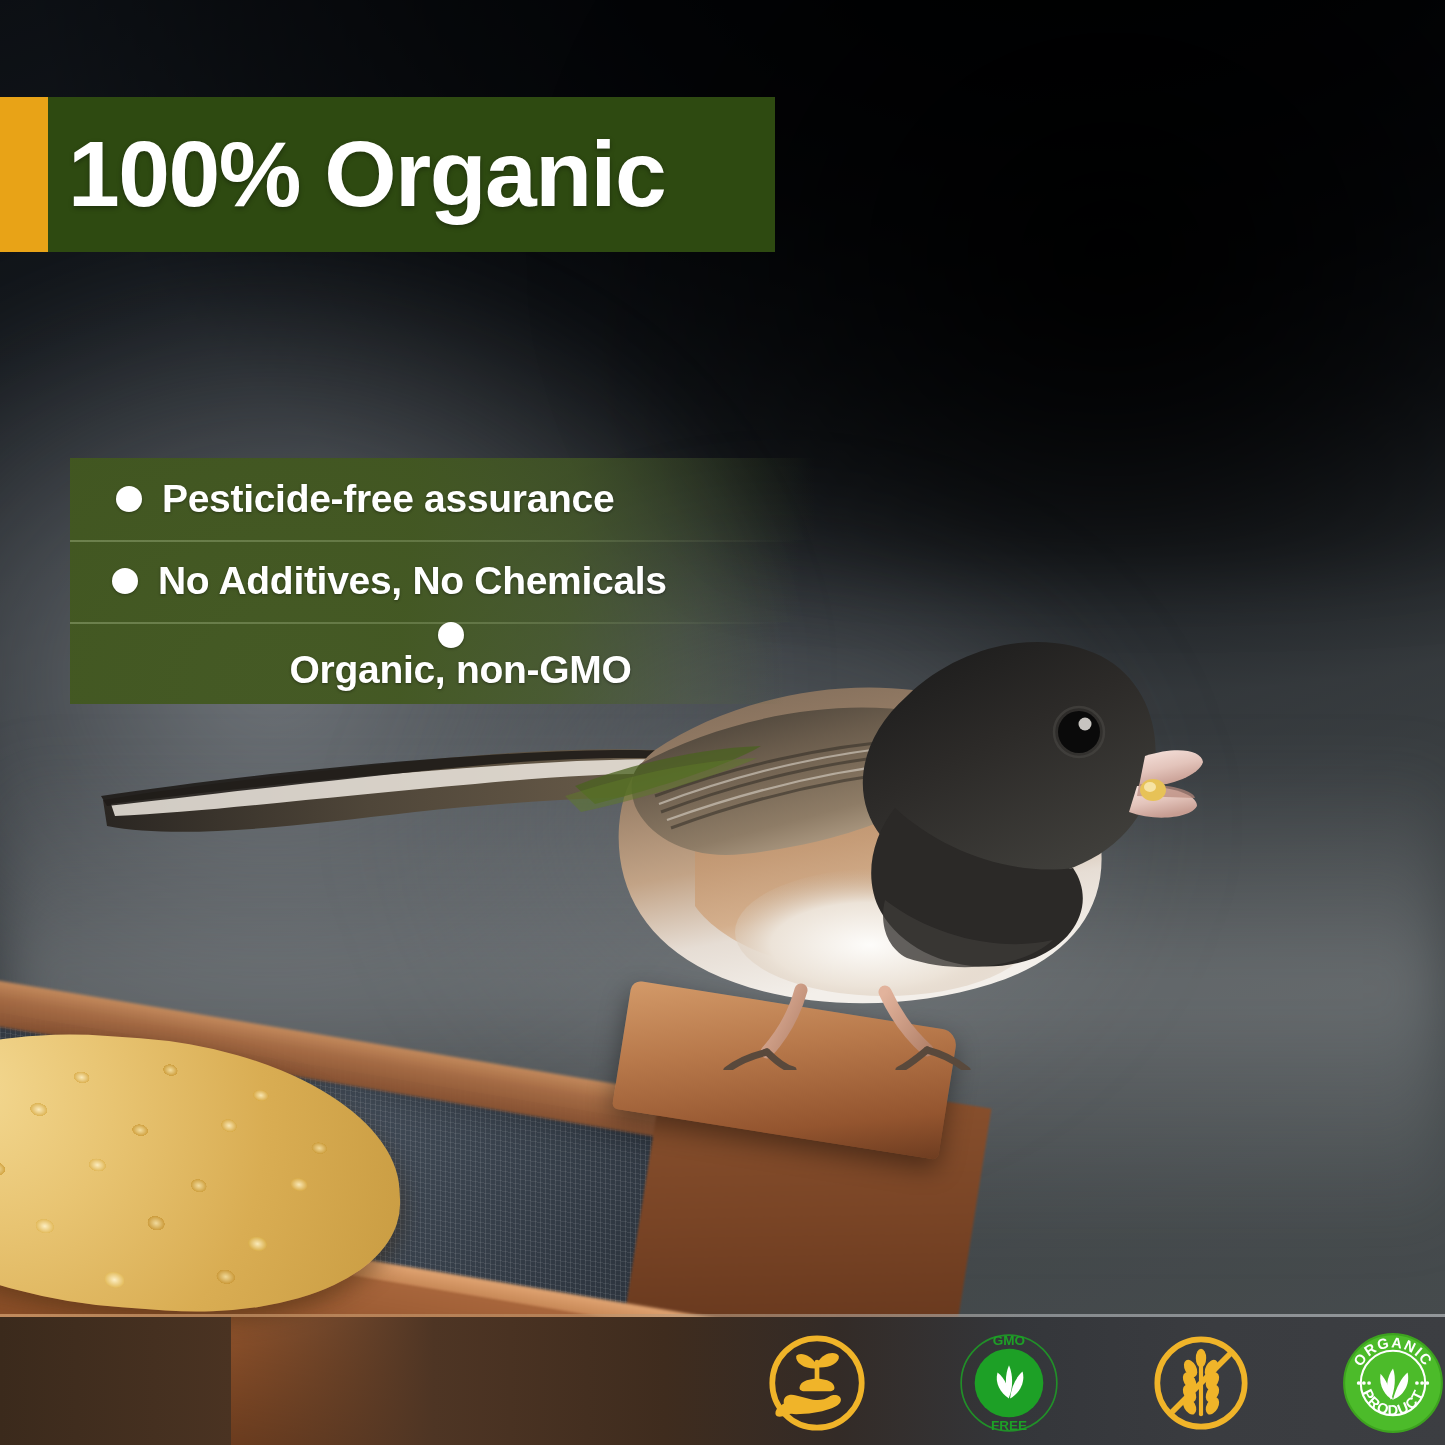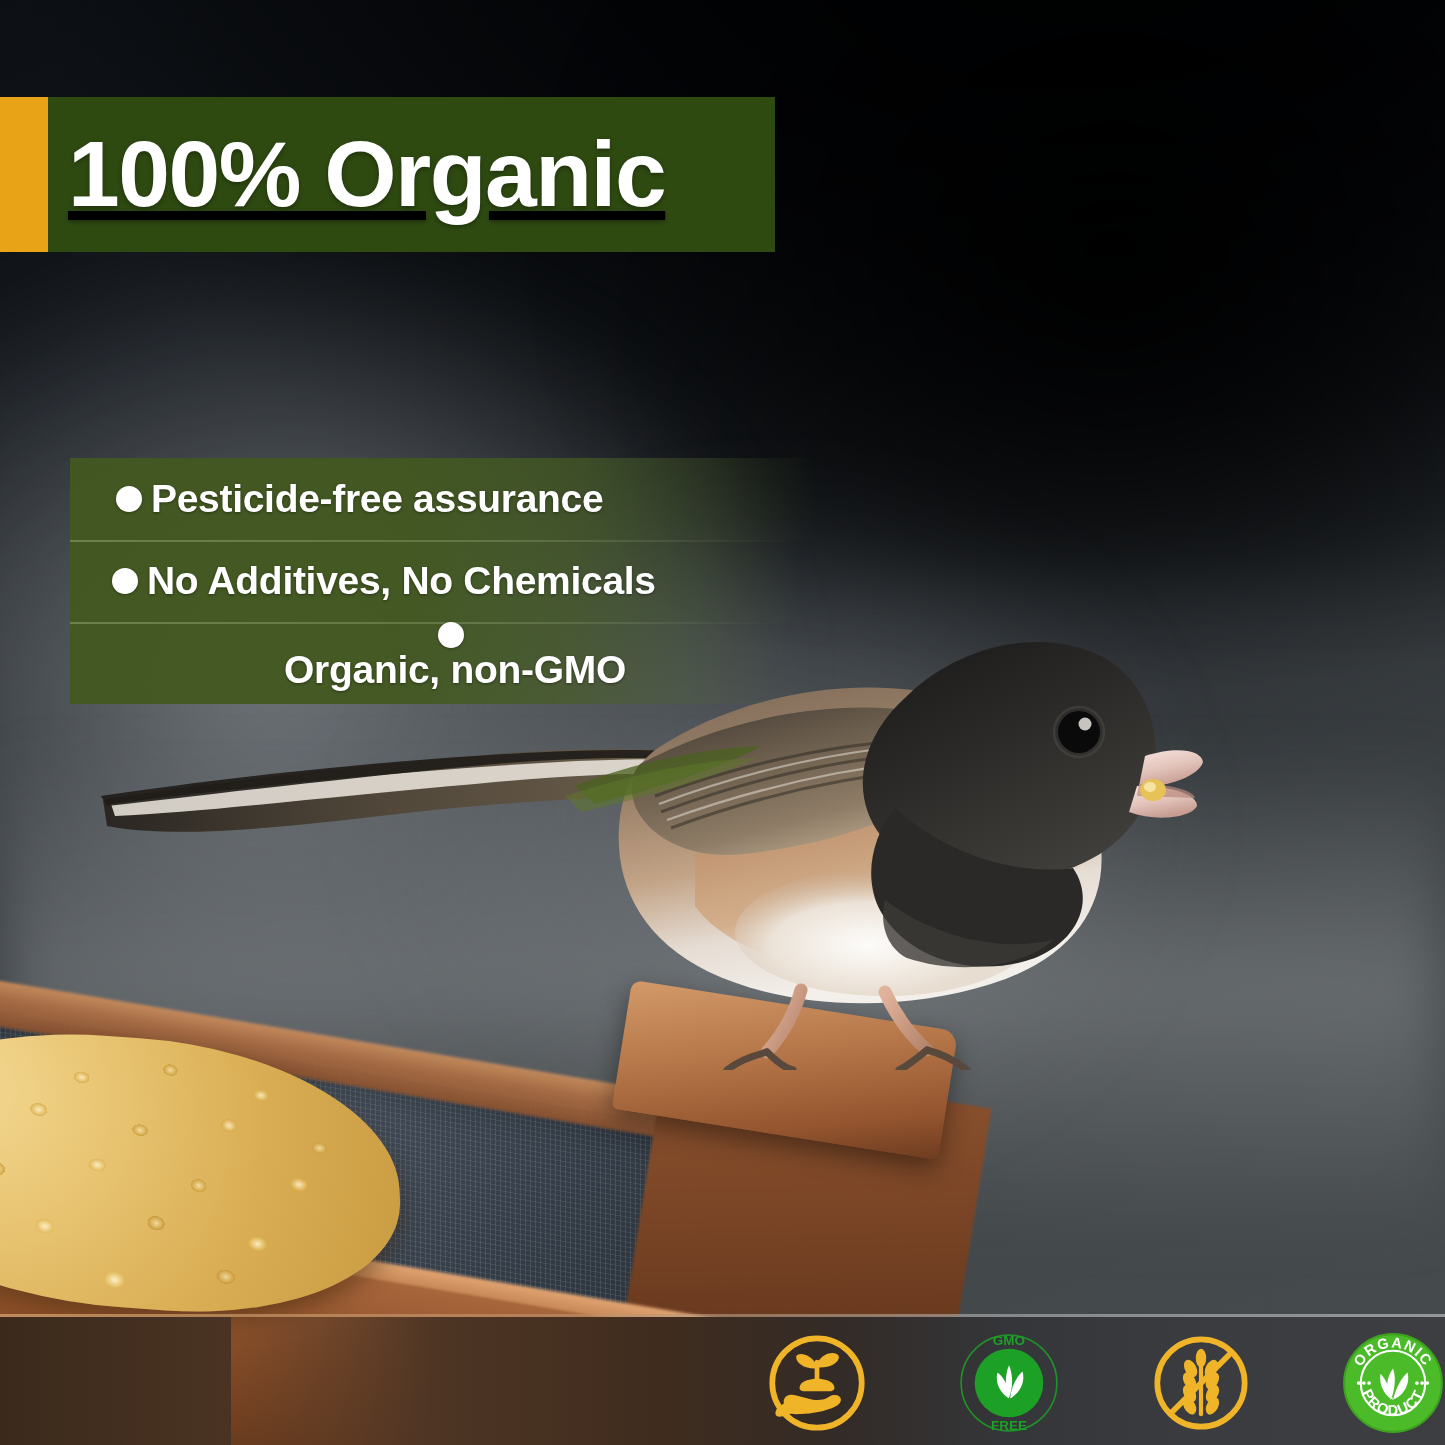--- a/index.html
+++ b/index.html
@@ -157,21 +157,21 @@
   .bottom-band-hairline {
     position:absolute; left:0; bottom:128px; width:100%; height:3px;
     background: linear-gradient(90deg, rgba(212,160,112,.75) 0%, rgba(190,150,110,.55) 40%, rgba(170,174,178,.65) 72%, rgba(180,184,188,.7) 100%);
     filter: blur(.6px);
   }
 
   
   .header-banner {
     position:absolute; left:0; top:97px;
     width:775px; height:155px;
-    display:flex; align-items:stretch;text-decoration:underline;
+    display:flex; align-items:stretch;
   }
   .header-accent {
     width:48px; height:100%;
     background: #E8A317;
     flex: 0 0 48px;
   }
   .header-body {
     flex:1; height:100%;
     background: #2E4A11;
     display:flex; align-items:center;
@@ -224,21 +224,21 @@
     width:26px; height:26px; border-radius:50%;
     background:#ffffff; flex:0 0 26px;
     box-shadow: 0 1px 3px rgba(0,0,0,.3);
   }
   .bullet-text {
     position:relative; z-index:2;
     color:#ffffff;
     font-size: 39px;
     font-weight: 700;
     letter-spacing: -0.3px;
-    margin-left: 9px;
+    margin-left: 20px;
     white-space: nowrap;
     text-shadow: 0 1px 3px rgba(0,0,0,.40);
   }
 
   
   .badge-row {
     position:absolute; left:0; bottom:10px; width:100%;
     display:flex; justify-content:flex-end; align-items:center;
     gap: 88px;
   }

